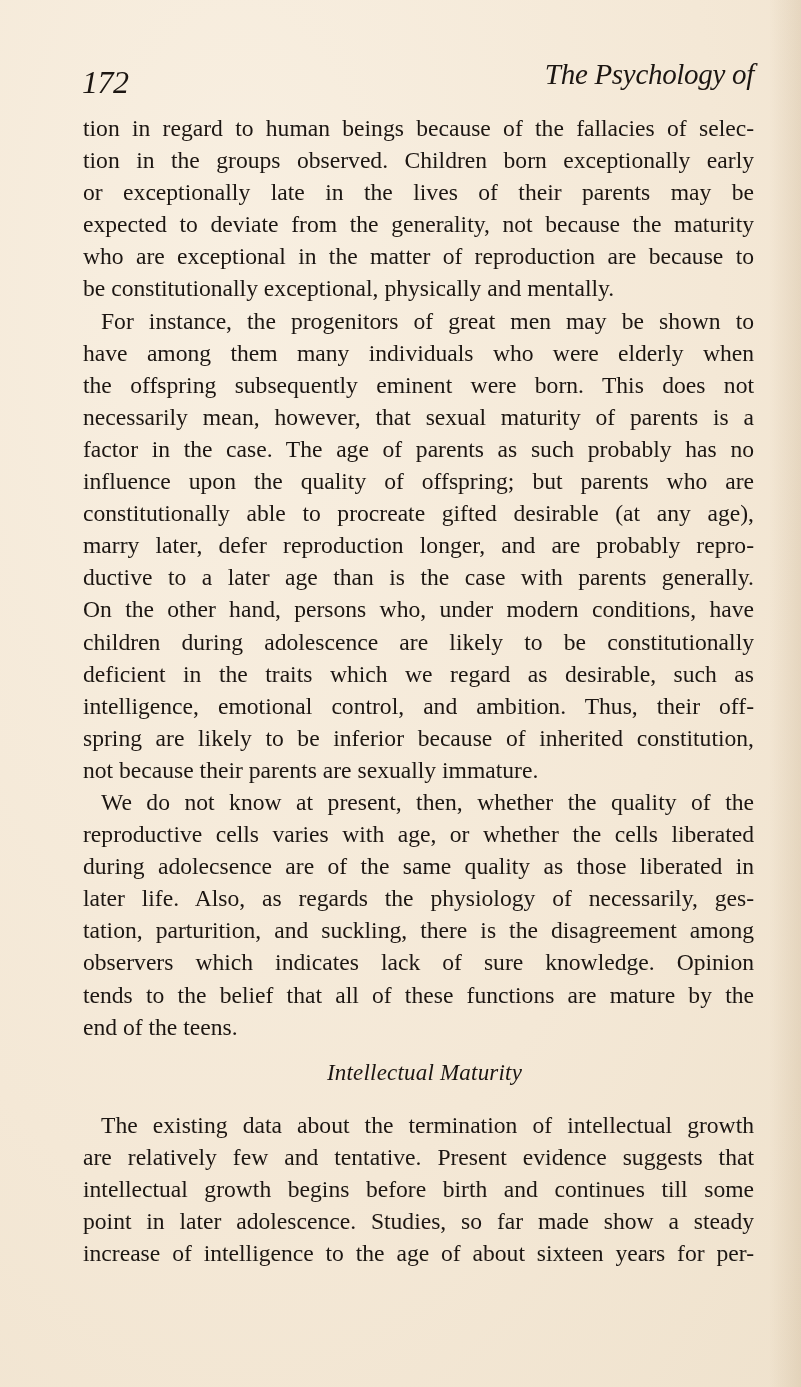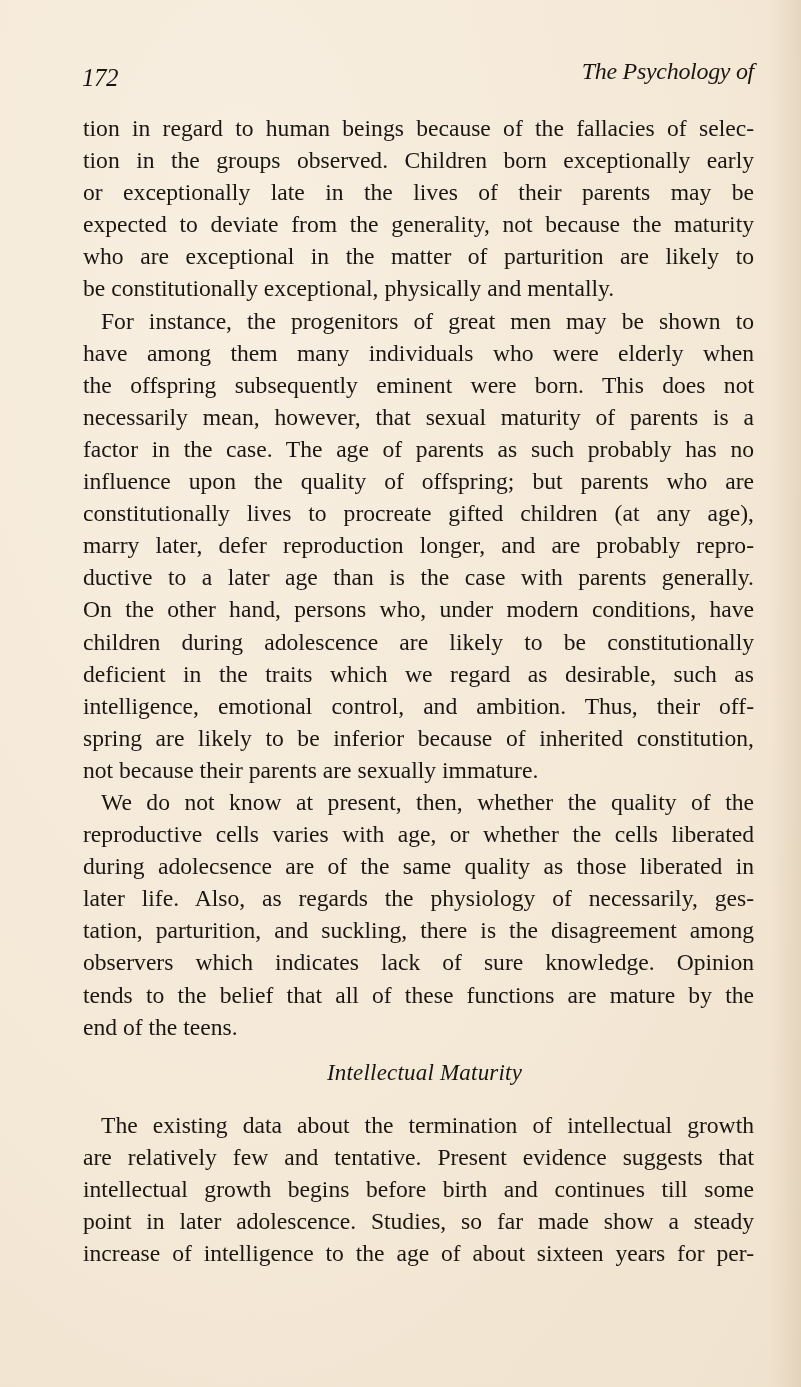--- a/index.html
+++ b/index.html
@@ -28,29 +28,29 @@
       position: absolute;
       top: 58px;
       left: 82px;
       width: 672px;
       height: 40px;
     }
     .page-number {
       position: absolute;
       left: 0;
       top: 6px;
-      font-size: 25px;
+      font-size: 32px;
       font-style: italic;
       letter-spacing: -0.5px;
     }
     .header-title {
       position: absolute;
       right: 0;
       top: 0;
-      font-size: 24px;
+      font-size: 29px;
       font-style: italic;
       letter-spacing: -0.3px;
     }
     .body-text {
       position: absolute;
       left: 83px;
       top: 112px;
       width: 671px;
     }
     .line {
@@ -94,29 +94,29 @@
   <div class="running-head">
     <span class="page-number">172</span>
     <span class="header-title">The Psychology of</span>
   </div>
 
   <div class="body-text" id="body-lines">
       <span class="line">tion in regard to human beings because of the fallacies of selec-</span>
       <span class="line">tion in the groups observed.  Children born exceptionally early</span>
       <span class="line">or exceptionally late in the lives of their parents may be</span>
       <span class="line">expected to deviate from the generality, not because the maturity</span>
-      <span class="line">who are exceptional in the matter of parturition are likely to</span>
+      <span class="line">who are exceptional in the matter of reproduction are because to</span>
       <span class="line last">be constitutionally exceptional, physically and mentally.</span>
       <span class="line indent">For instance, the progenitors of great men may be shown to</span>
       <span class="line">have among them many individuals who were elderly when</span>
       <span class="line">the offspring subsequently eminent were born.  This does not</span>
       <span class="line">necessarily mean, however, that sexual maturity of parents is a</span>
       <span class="line">factor in the case.  The age of parents as such probably has no</span>
       <span class="line">influence upon the quality of offspring; but parents who are</span>
-      <span class="line">constitutionally lives to procreate gifted children (at any age),</span>
+      <span class="line">constitutionally able to procreate gifted desirable (at any age),</span>
       <span class="line">marry later, defer reproduction longer, and are probably repro-</span>
       <span class="line">ductive to a later age than is the case with parents generally.</span>
       <span class="line">On the other hand, persons who, under modern conditions, have</span>
       <span class="line">children during adolescence are likely to be constitutionally</span>
       <span class="line">deficient in the traits which we regard as desirable, such as</span>
       <span class="line">intelligence, emotional control, and ambition.  Thus, their off-</span>
       <span class="line">spring are likely to be inferior because of inherited constitution,</span>
       <span class="line last">not because their parents are sexually immature.</span>
       <span class="line indent">We do not know at present, then, whether the quality of the</span>
       <span class="line">reproductive cells varies with age, or whether the cells liberated</span>

